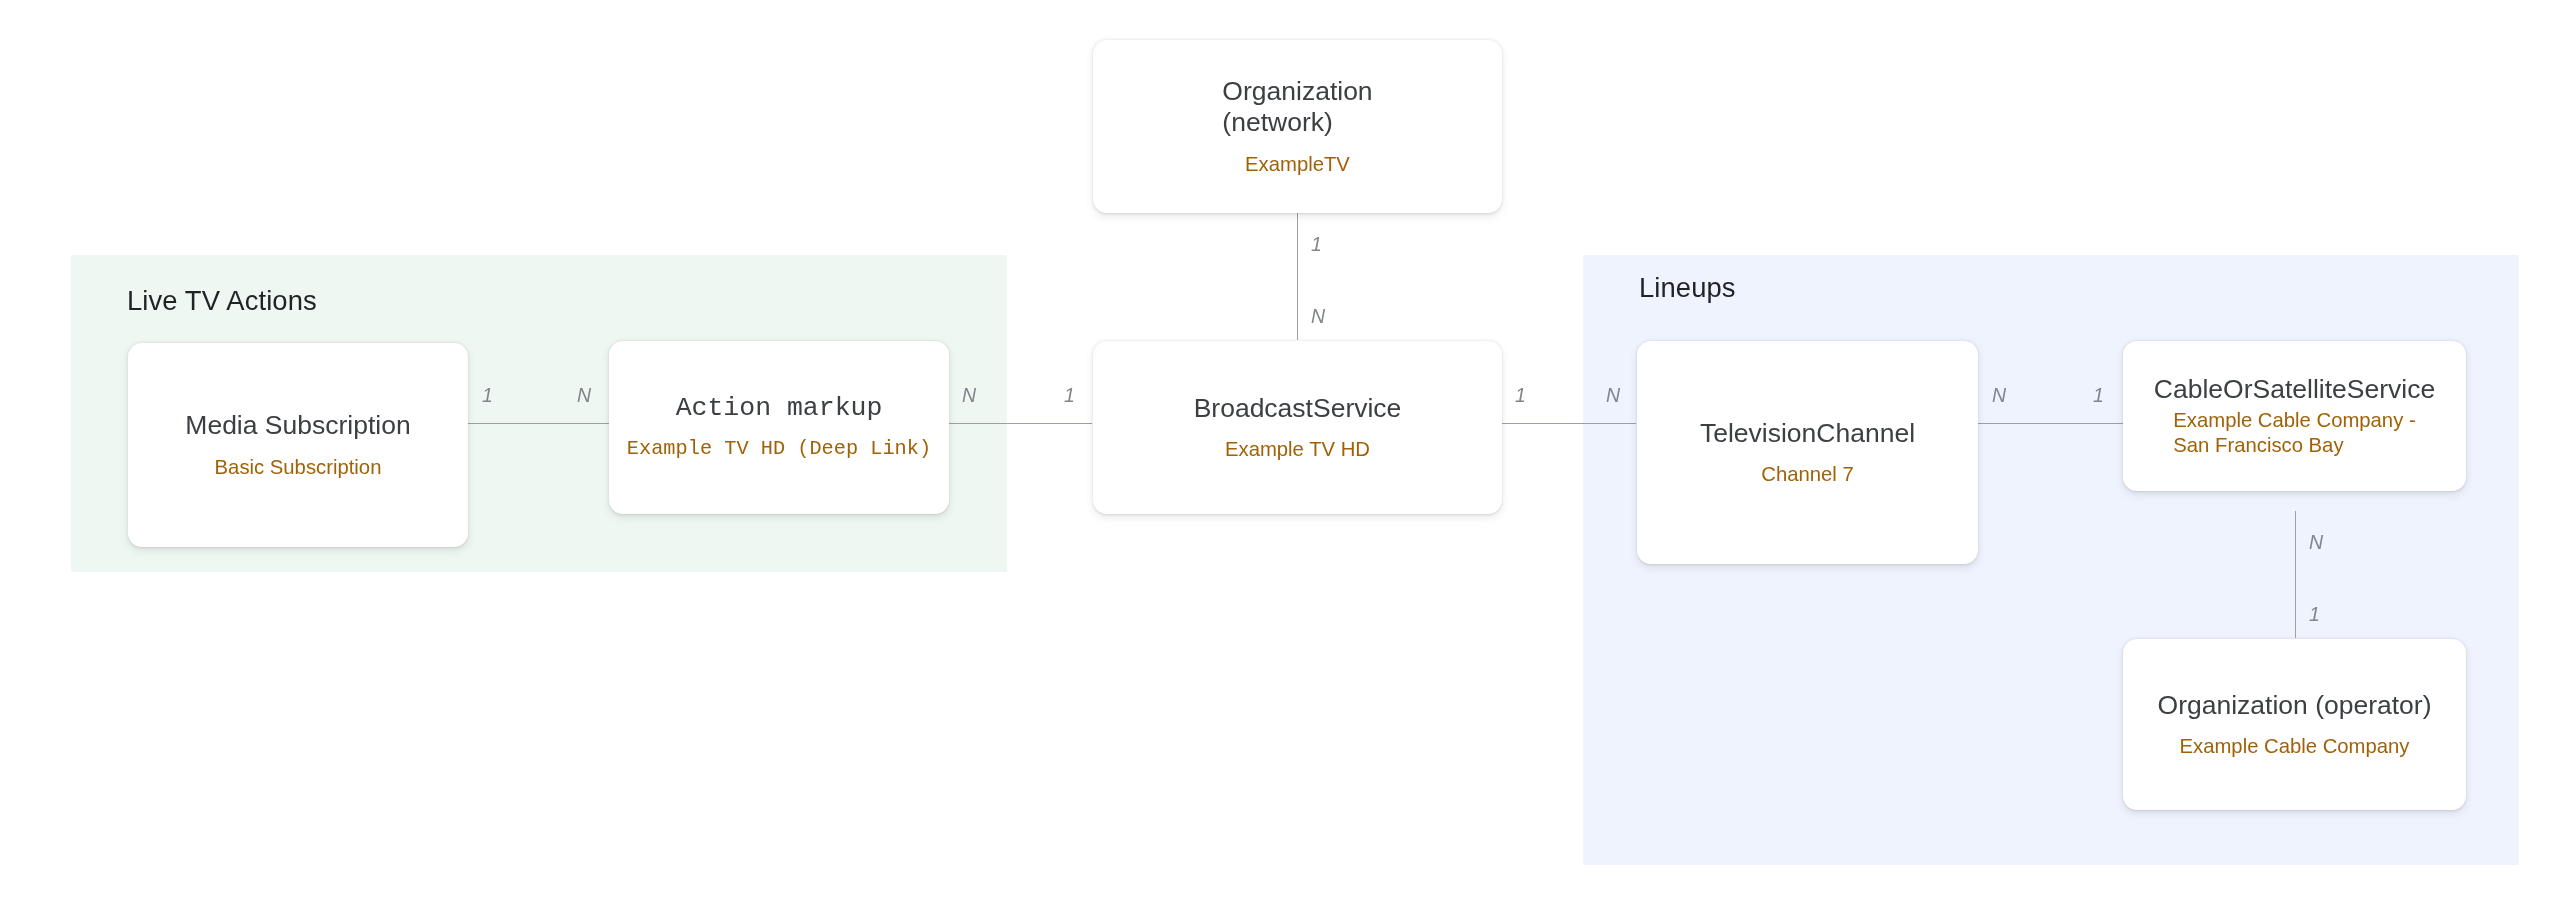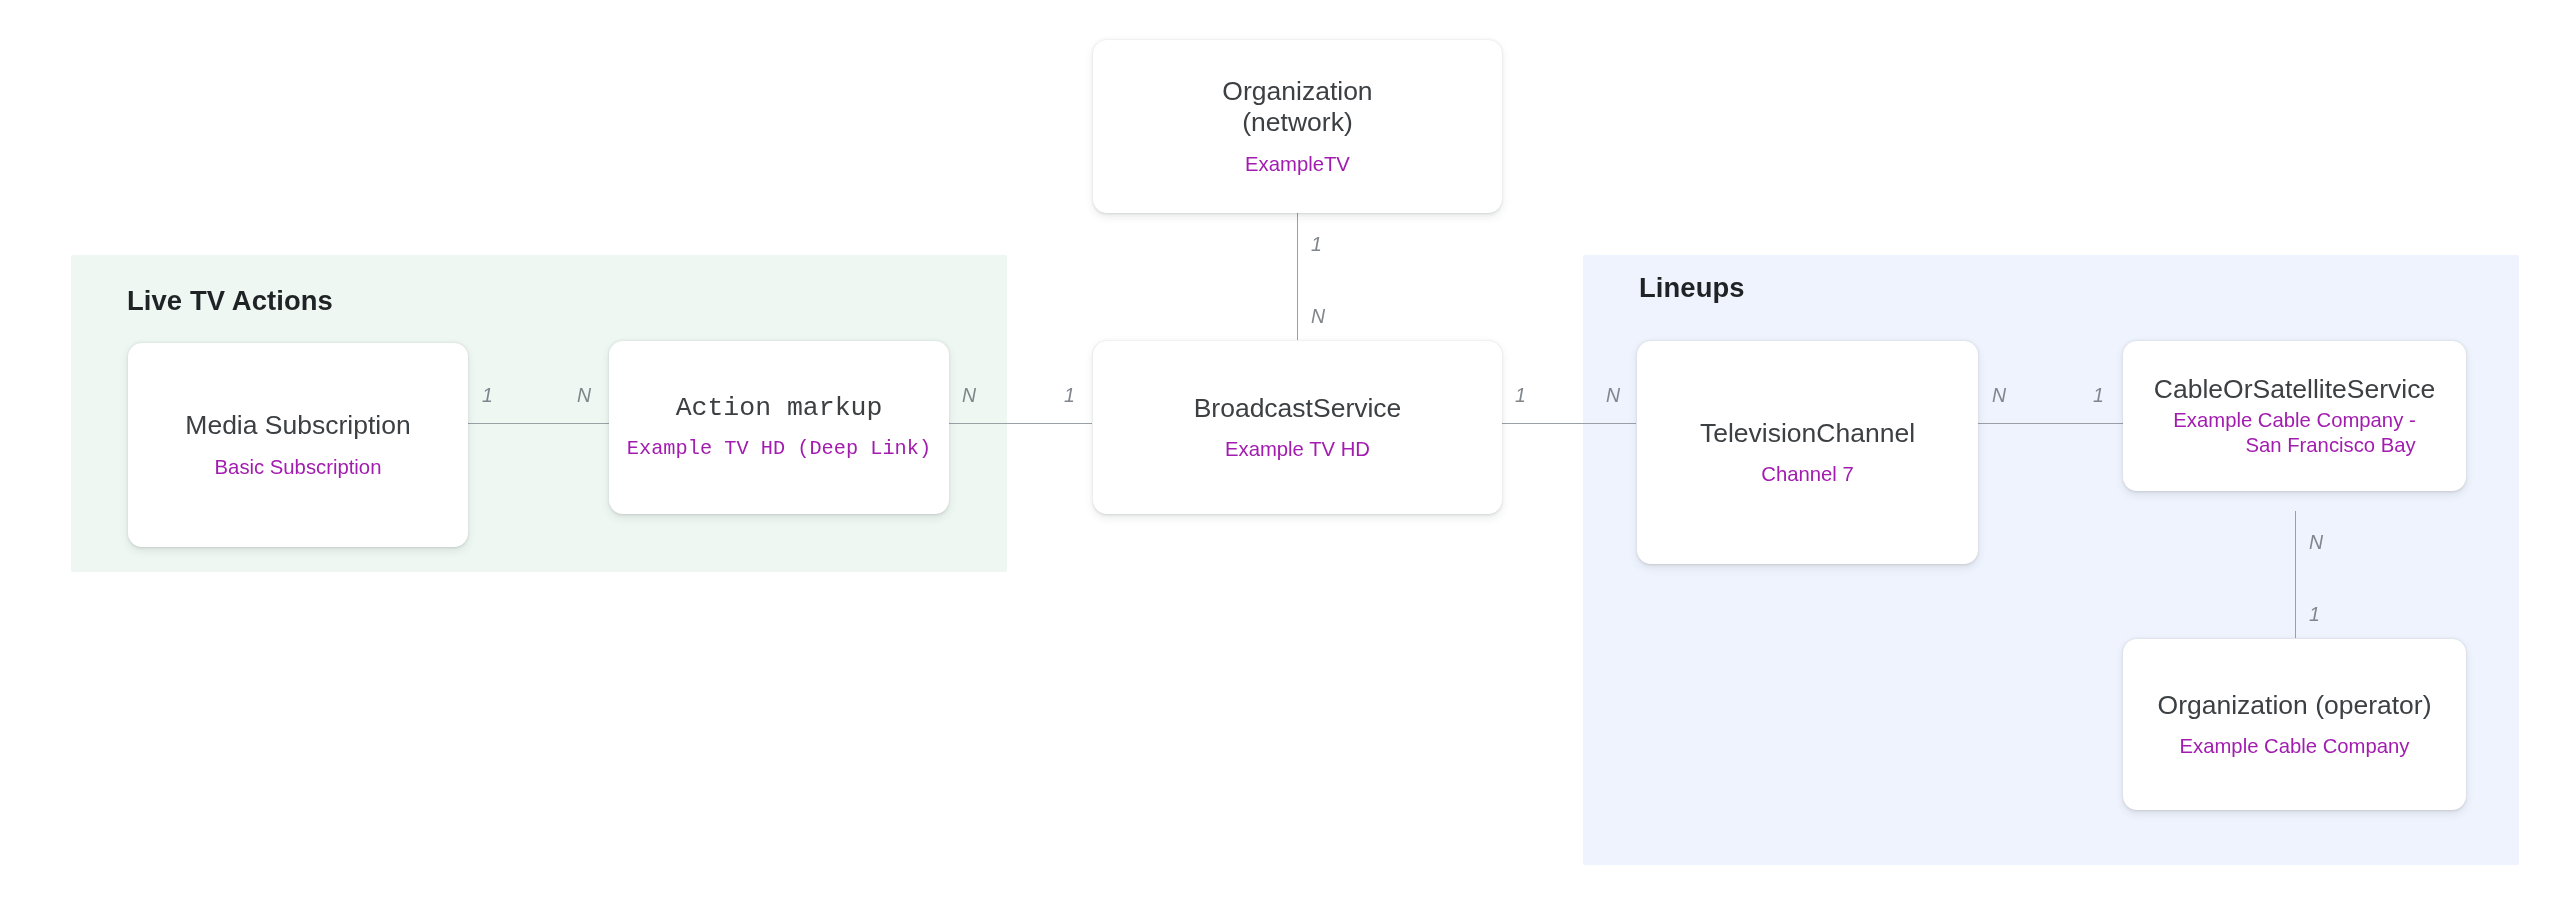--- a/index.html
+++ b/index.html
@@ -24,21 +24,21 @@
   .panel {
     position: absolute;
     border-radius: 1.8px;
   }
   .panel-green { background: #eef7f2; }
   .panel-blue  { background: #eef3fd; }
 
   .panel-title {
     position: absolute;
     font-size: 27.4px;
-    font-weight: 700;
+    font-weight: 400;
     color: #1f2326;
     letter-spacing: 0.1px;
     white-space: nowrap;
     line-height: 1;
   }
 
   
   .card {
     position: absolute;
     background: #ffffff;
@@ -50,30 +50,30 @@
     justify-content: center;
     box-sizing: border-box;
     padding: 8.8px 12.4px;
     z-index: 3;
   }
   .card-title {
     font-size: 26.5px;
     font-weight: 400;
     color: #3c4043;
     line-height: 1.16;
-    text-align: center;
+    text-align: left;
     white-space: pre-line;
   }
   .card-sub {
     margin-top: 14px;
     font-size: 20.3px;
     font-weight: 400;
-    color: #a21caf;
+    color: #a16207;
     line-height: 1.22;
-    text-align: right;
+    text-align: left;
     white-space: pre-line;
   }
 
   
   .edge-h {
     position: absolute;
     height: 0;
     border-top: 1.8px solid #9aa0a6;
     z-index: 1;
   }

